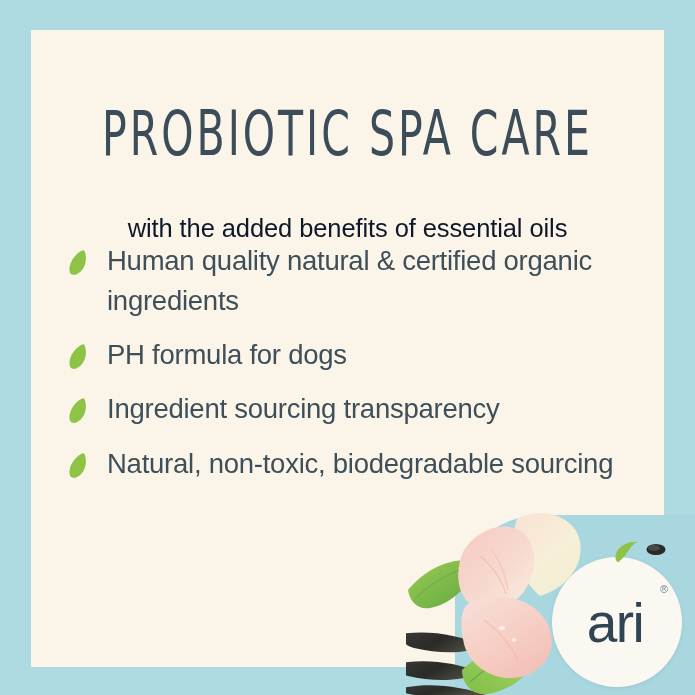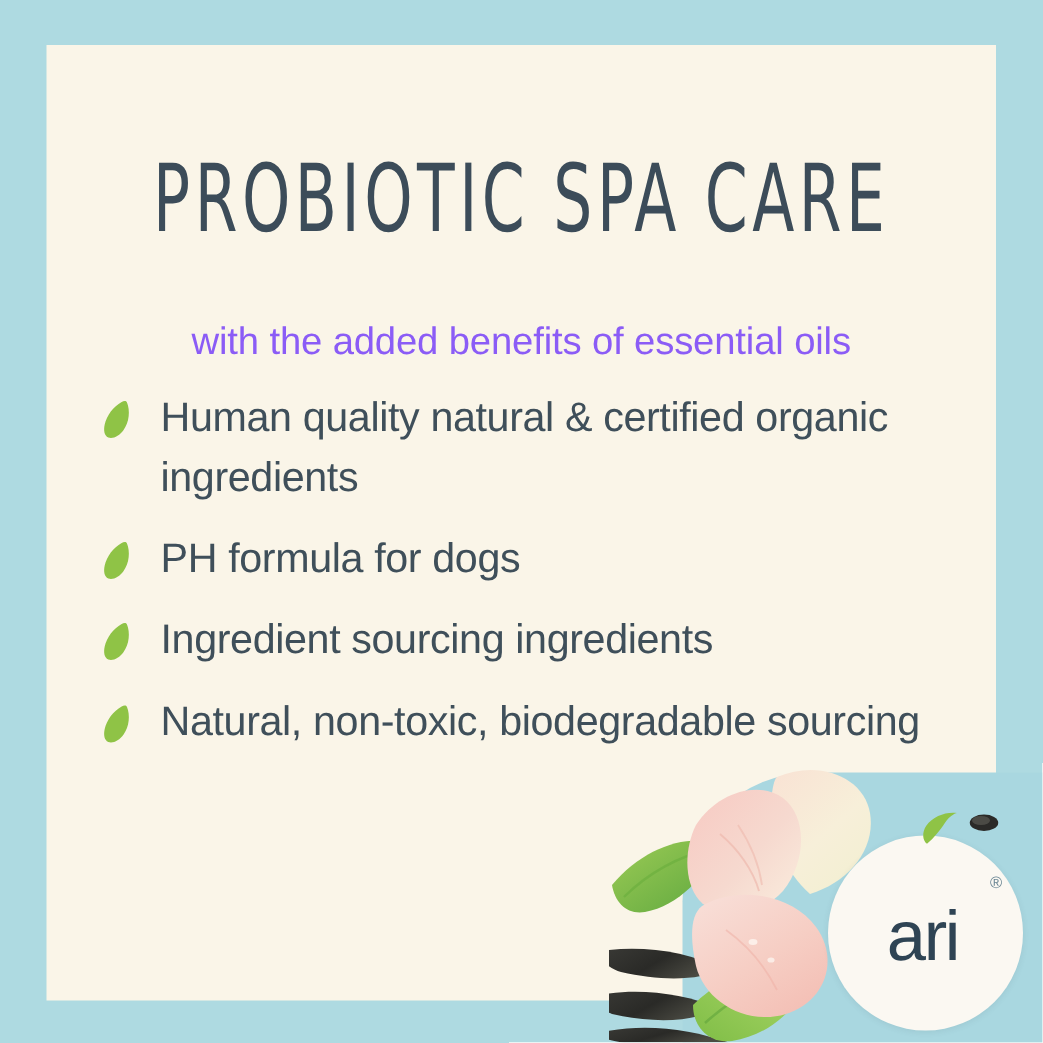--- a/index.html
+++ b/index.html
@@ -46,33 +46,33 @@
     transform-origin: center top;
     white-space: nowrap;
   }
 
   .subtitle {
     position: absolute;
     left: 0;
     top: 186px;
     width: 633px;
     text-align: center;
-    color: #8b5cf6;
+    color: #0f172a;
     font-size: 25.5px;
     line-height: 1;
     font-weight: 400;
     letter-spacing: -0.1px;
     white-space: nowrap;
   }
 
   
   .bullets {
     position: absolute;
     left: 38px;
-    top: 228px;
+    top: 211px;
     width: 590px;
   }
   .bullet-row {
     position: relative;
     display: flex;
     align-items: flex-start;
     margin-bottom: 14px;
   }
   .leaf {
     flex: 0 0 auto;
@@ -116,21 +116,21 @@
   .logo-circle .logo-inner {
     position: absolute;
     inset: 0;
     display: flex;
     align-items: center;
     justify-content: center;
   }
   .logo-word {
     position: relative;
     color: #2f4454;
-    font-size: 47px;
+    font-size: 55px;
     line-height: 1;
     font-weight: 400;
     letter-spacing: -1.5px;
     margin-top: 2px;
     margin-left: -4px;
   }
   .logo-leaf {
     position: absolute;
     left: 61px;
     top: -16px;
@@ -195,21 +195,21 @@
         </span>
         <span class="bullet-text">PH formula for dogs</span>
       </div>
 
       <div class="bullet-row">
         <span class="leaf">
           <svg viewBox="0 0 19 28" width="19" height="28" aria-hidden="true">
             <path d="M15.6 2.2C17.9 7.9 17.2 15.3 13.4 20.6 10.6 24.5 6.3 26.8 3.2 25.6 0.6 24.6 -0.1 21.0 0.8 17.0 2.1 11.1 6.6 5.0 12.1 2.0c1.3-0.7 2.9-1.1 3.5 0.2z" fill="#8fc346"></path>
           </svg>
         </span>
-        <span class="bullet-text">Ingredient sourcing ingredients</span>
+        <span class="bullet-text">Ingredient sourcing transparency</span>
       </div>
 
       <div class="bullet-row">
         <span class="leaf">
           <svg viewBox="0 0 19 28" width="19" height="28" aria-hidden="true">
             <path d="M15.6 2.2C17.9 7.9 17.2 15.3 13.4 20.6 10.6 24.5 6.3 26.8 3.2 25.6 0.6 24.6 -0.1 21.0 0.8 17.0 2.1 11.1 6.6 5.0 12.1 2.0c1.3-0.7 2.9-1.1 3.5 0.2z" fill="#8fc346"></path>
           </svg>
         </span>
         <span class="bullet-text">Natural, non-toxic, biodegradable sourcing</span>
       </div>

